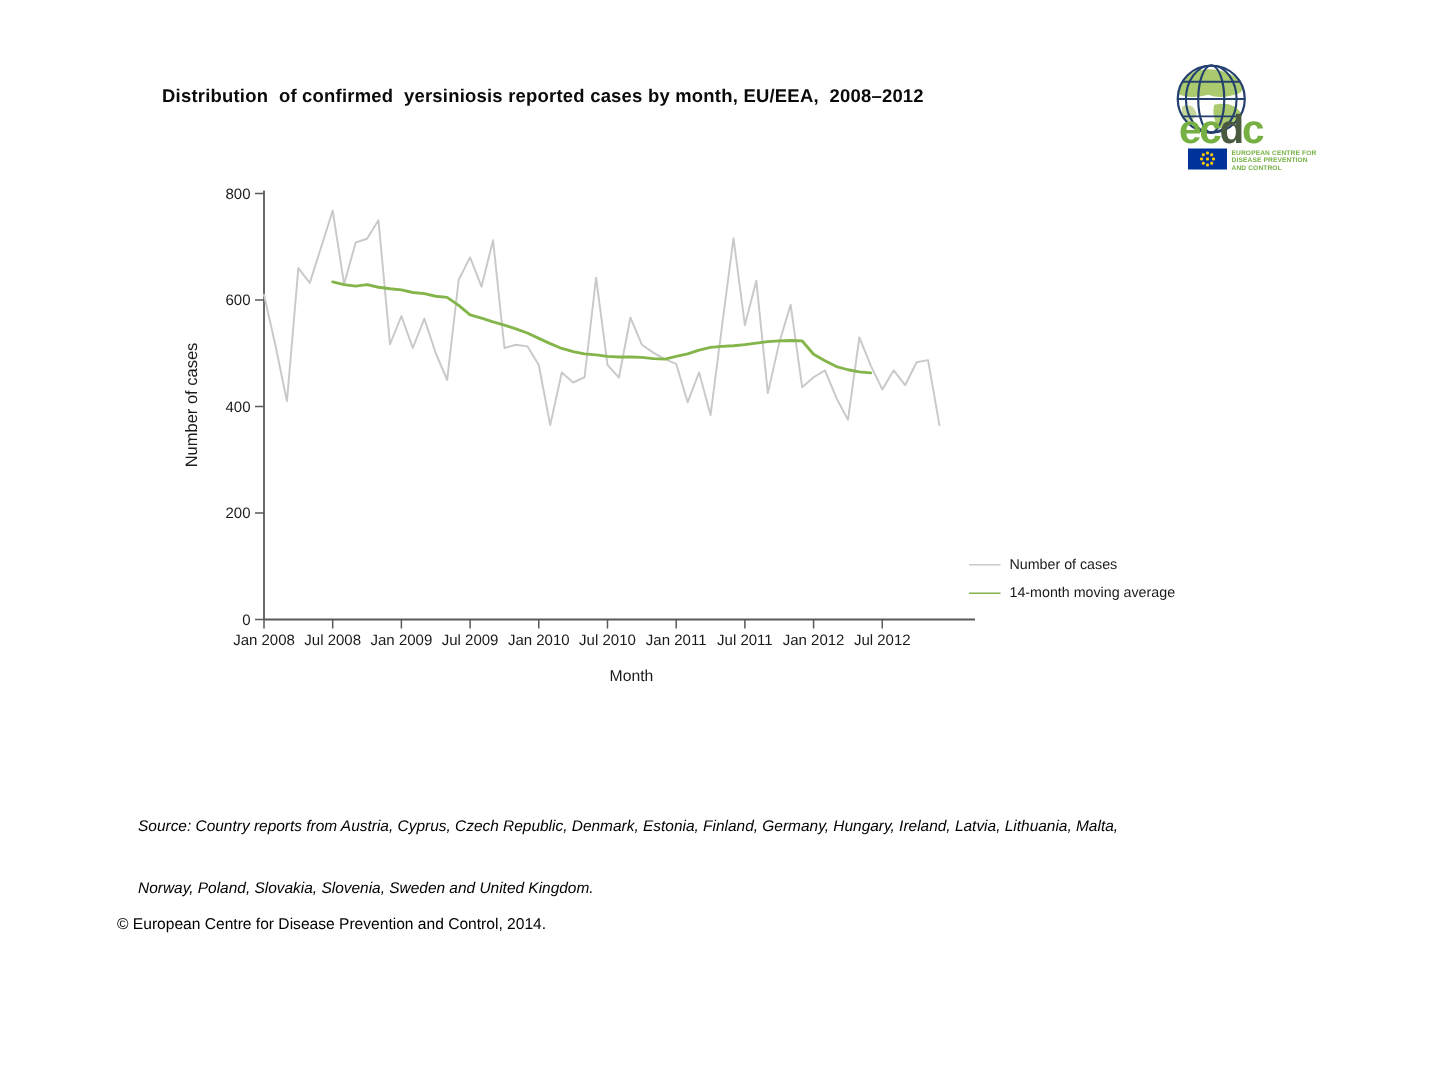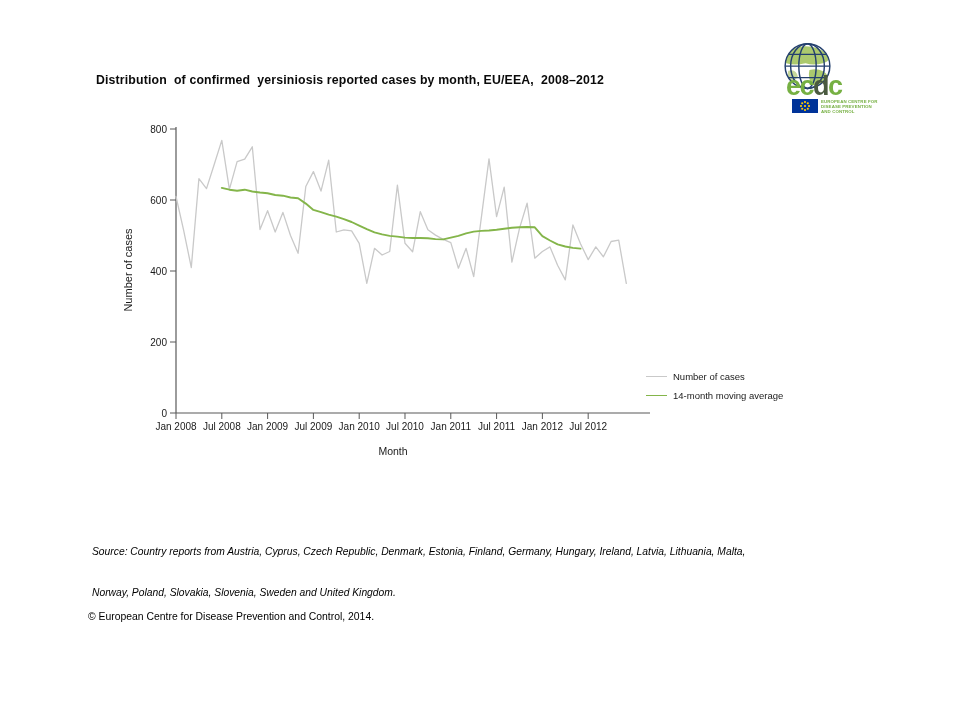--- a/index.html
+++ b/index.html
@@ -3,37 +3,37 @@
 <meta charset="utf-8">
 <style>
   * { margin:0; padding:0; box-sizing:border-box; }
   html,body { background:#fff; }
   body {
     width:960px; height:720px; position:relative; overflow:hidden;
     font-family:"Liberation Sans", sans-serif; color:#000;
   }
   .abs { position:absolute; }
   .page-title {
-    left:96px; top:57px; font-weight:bold; font-size:12.3px;
-    letter-spacing:0.15px; white-space:pre; color:#0a0a0a;margin-top:16px;
+    left:108px; top:57px; font-weight:bold; font-size:12.3px;
+    letter-spacing:0.15px; white-space:pre; color:#0a0a0a;
   }
   #chart { position:absolute; left:120px; top:100px; width:680px; height:380px; }
   #chart text { font-family:"Liberation Sans", sans-serif; font-size:10px; fill:#1a1a1a; }
   .y-axis-label {
     left:68px; top:264px; width:120px; text-align:center; font-size:11px;
     transform:rotate(-90deg); color:#1a1a1a;
   }
-  .x-axis-label { left:368px; top:445px; width:50px; text-align:center; font-size:10.5px; color:#1a1a1a; }
+  .x-axis-label { left:396px; top:445px; width:50px; text-align:center; font-size:10.5px; color:#1a1a1a; }
   .legend { left:646px; top:370px; }
   .legend-row { display:flex; align-items:center; height:13px; margin-bottom:6px; }
   .legend-swatch { display:inline-block; width:21px; height:0; border-top:1.6px solid #999; margin-right:6px; }
   .legend-label { font-size:9.5px; color:#1a1a1a; white-space:nowrap; }
   .source-note { left:92px; top:517px; font-style:italic; font-size:10.3px; line-height:13.8px; color:#000; white-space:pre; }
   .footer-source { left:88px; top:583px; font-weight:bold; font-size:10.8px; line-height:13.5px; white-space:pre; }
-  .copyright { left:88px; top:611px; font-size:10.4px; }
+  .copyright { left:78px; top:611px; font-size:10.4px; }
   
   .logo { left:772px; top:37px; width:118px; height:85px; }
   .logo-globe { position:absolute; left:8px; top:3px; width:55px; height:54px; }
   .logo-wordmark {
     position:absolute; left:14px; top:36px; font-size:27px; line-height:27px;
     font-weight:bold; letter-spacing:-1.5px;
   }
   .eu-flag { position:absolute; left:20px; top:62px; width:26px; height:14px; }
   .eu-stars { position:absolute; left:12.2px; top:6.2px; width:1.6px; height:1.6px; border-radius:50%; }
   .logo-org { position:absolute; left:49px; top:62px; font-size:4.4px; line-height:5px; font-weight:bold; letter-spacing:0.1px; }

